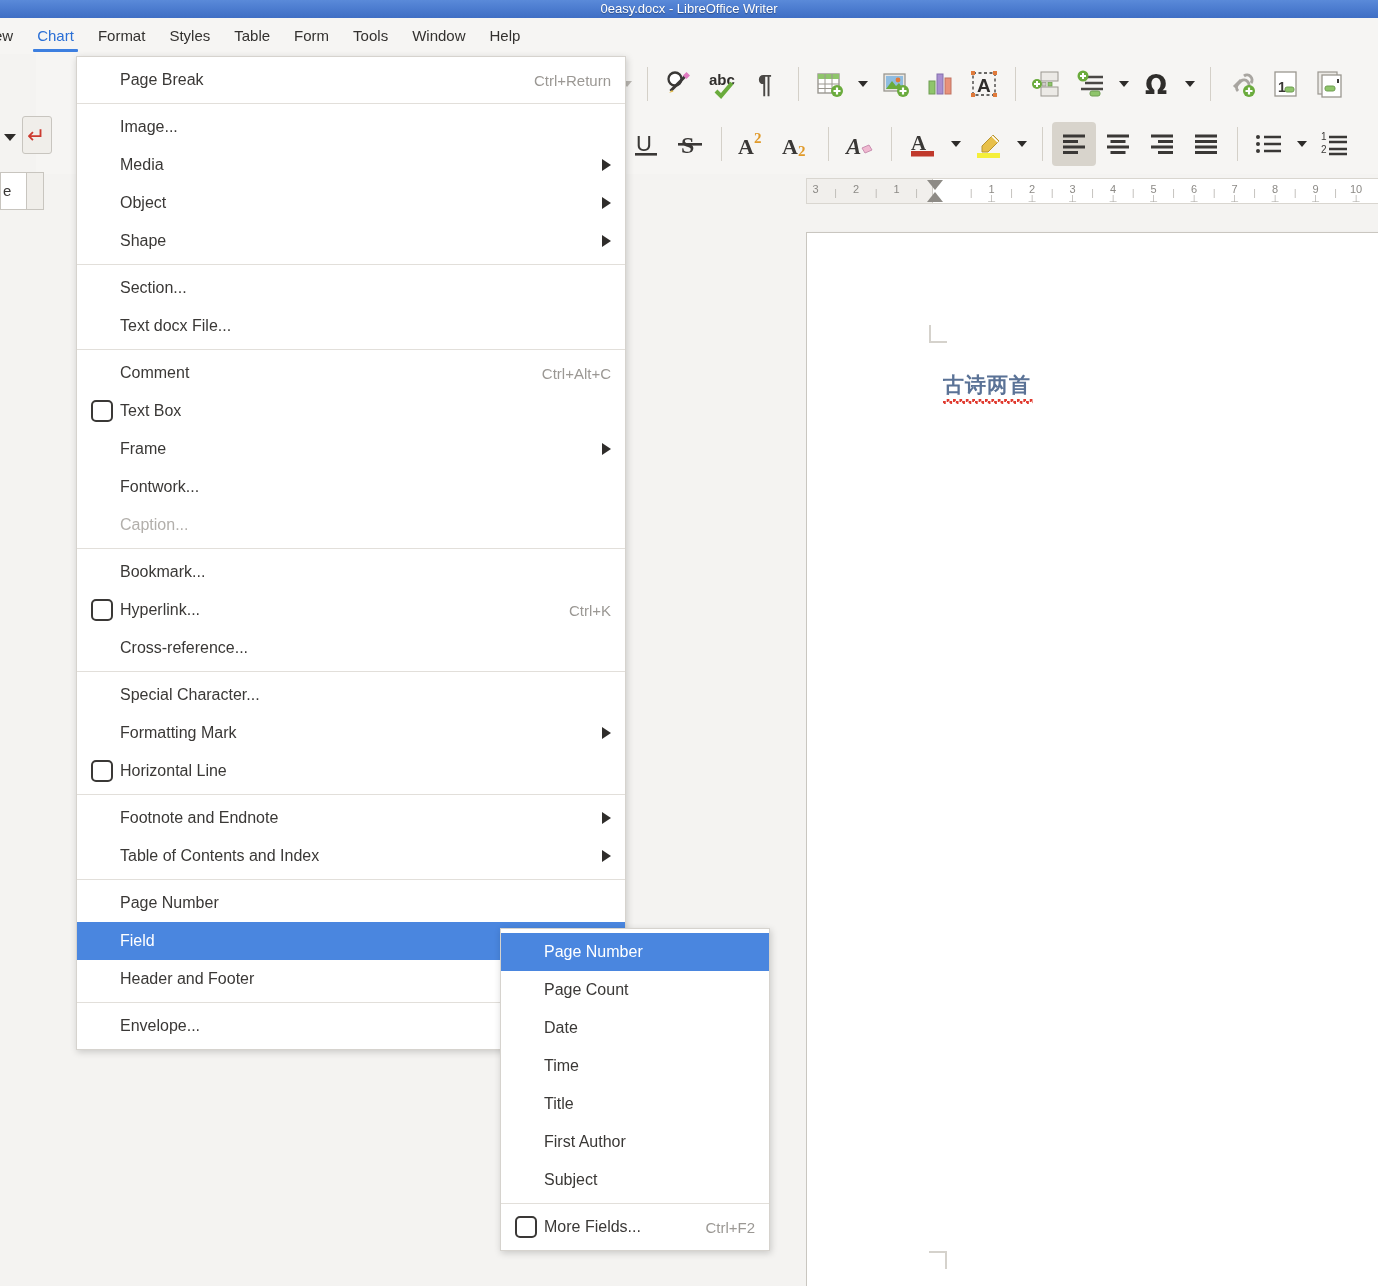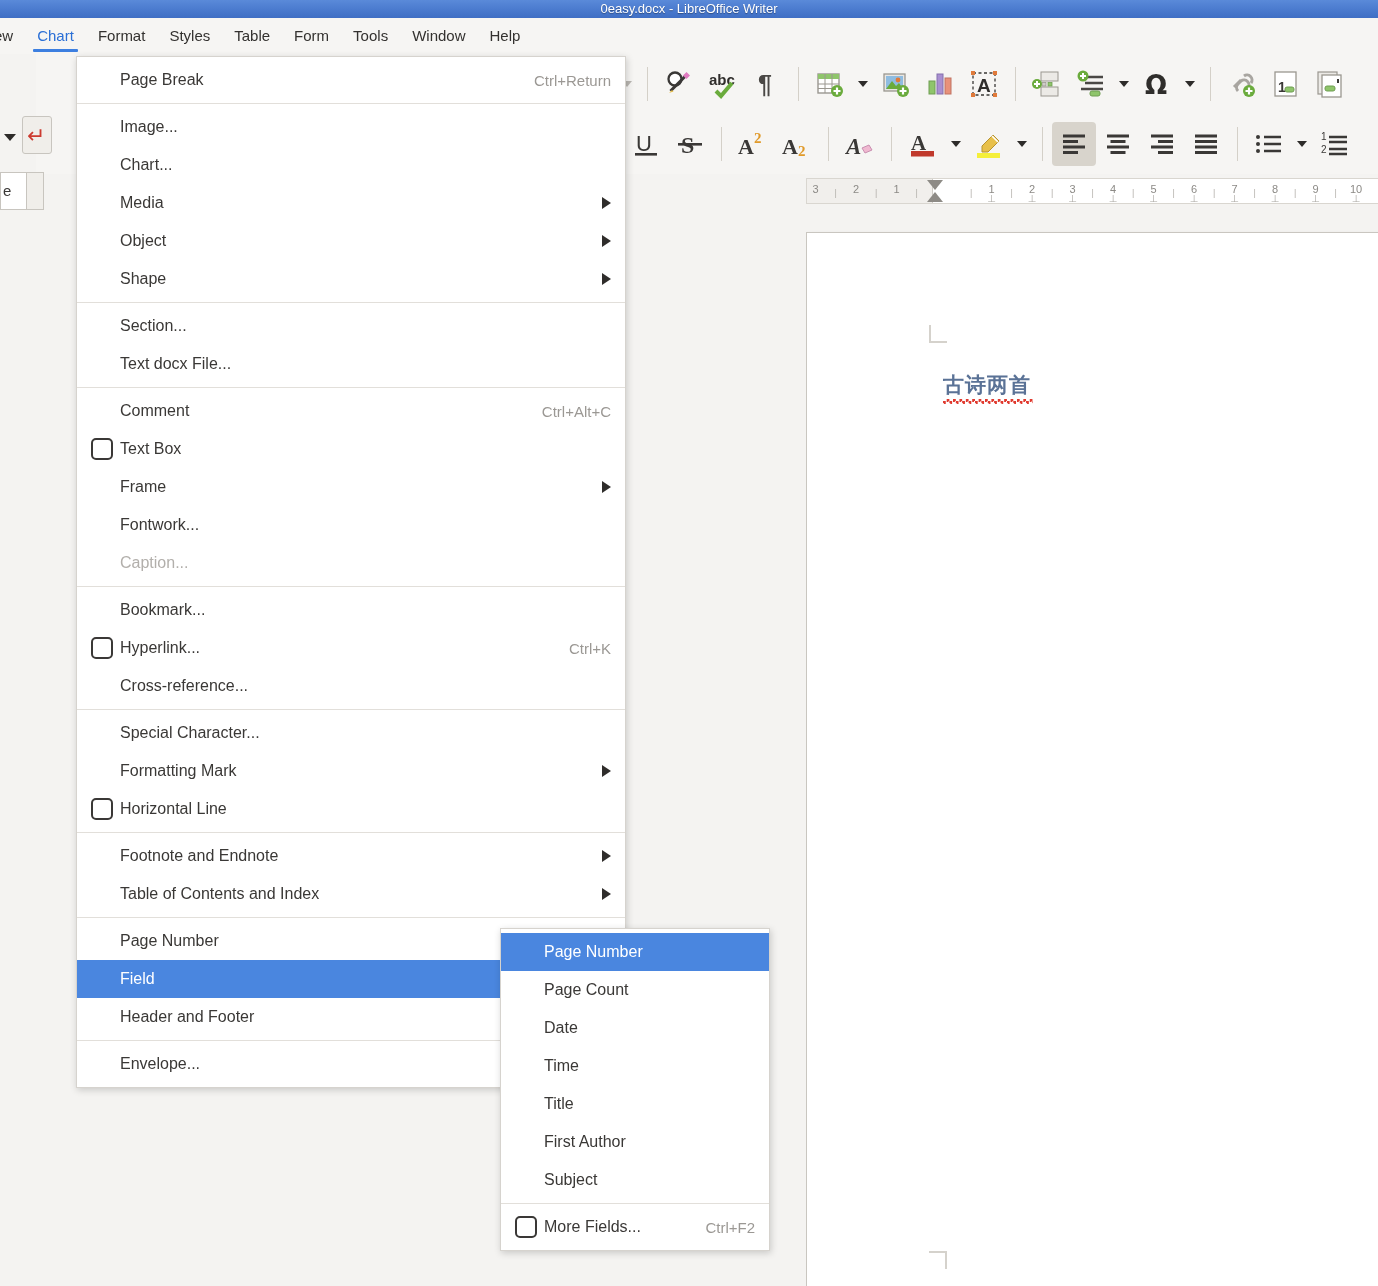--- a/index.html
+++ b/index.html
@@ -545,23 +545,20 @@
   <div class="menu" id="insert-menu">
       <div class="row has-shortcut">
         <span class="lbl">Page Break</span>
         <span class="shortcut">Ctrl+Return</span>
       </div>
       <div class="divider"></div>
       <div class="row">
         <span class="lbl">Image...</span>
       </div>
       <div class="row">
-        <span class="lbl">Chart...</span>
-      </div>
-      <div class="row">
         <span class="lbl">Media</span>
         <span class="arrow"></span>
       </div>
       <div class="row">
         <span class="lbl">Object</span>
         <span class="arrow"></span>
       </div>
       <div class="row">
         <span class="lbl">Shape</span>
         <span class="arrow"></span>

